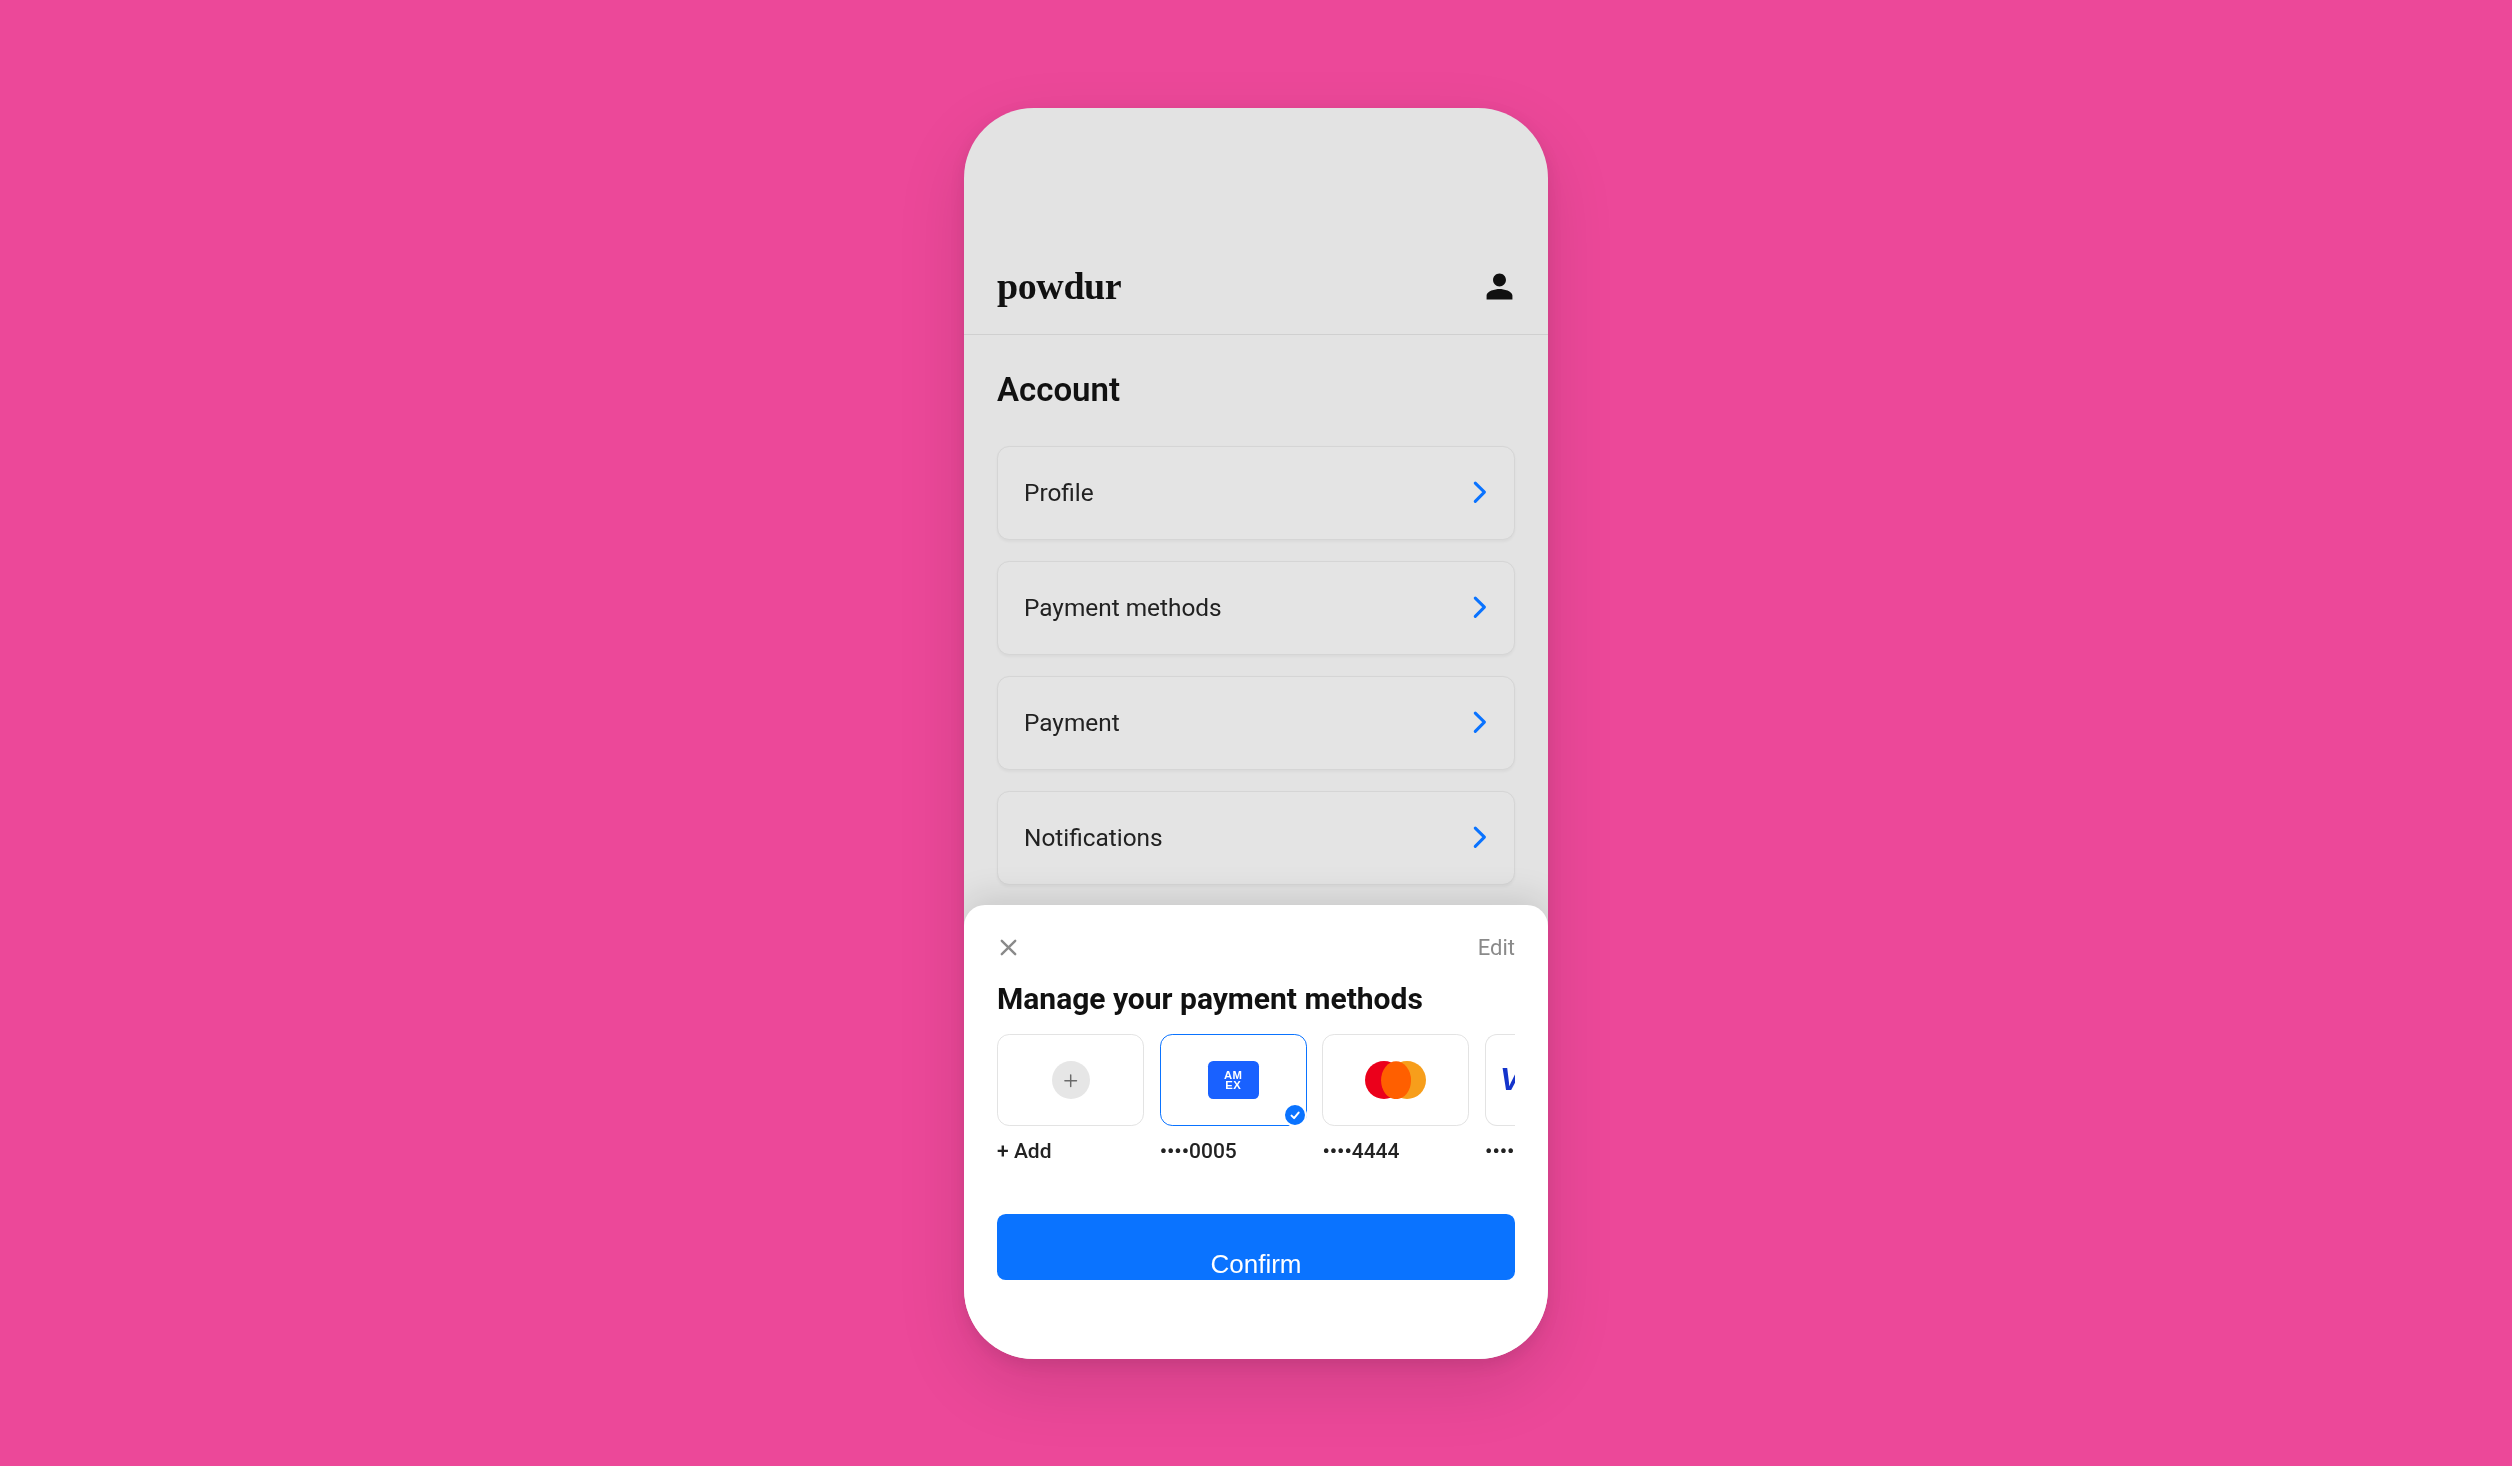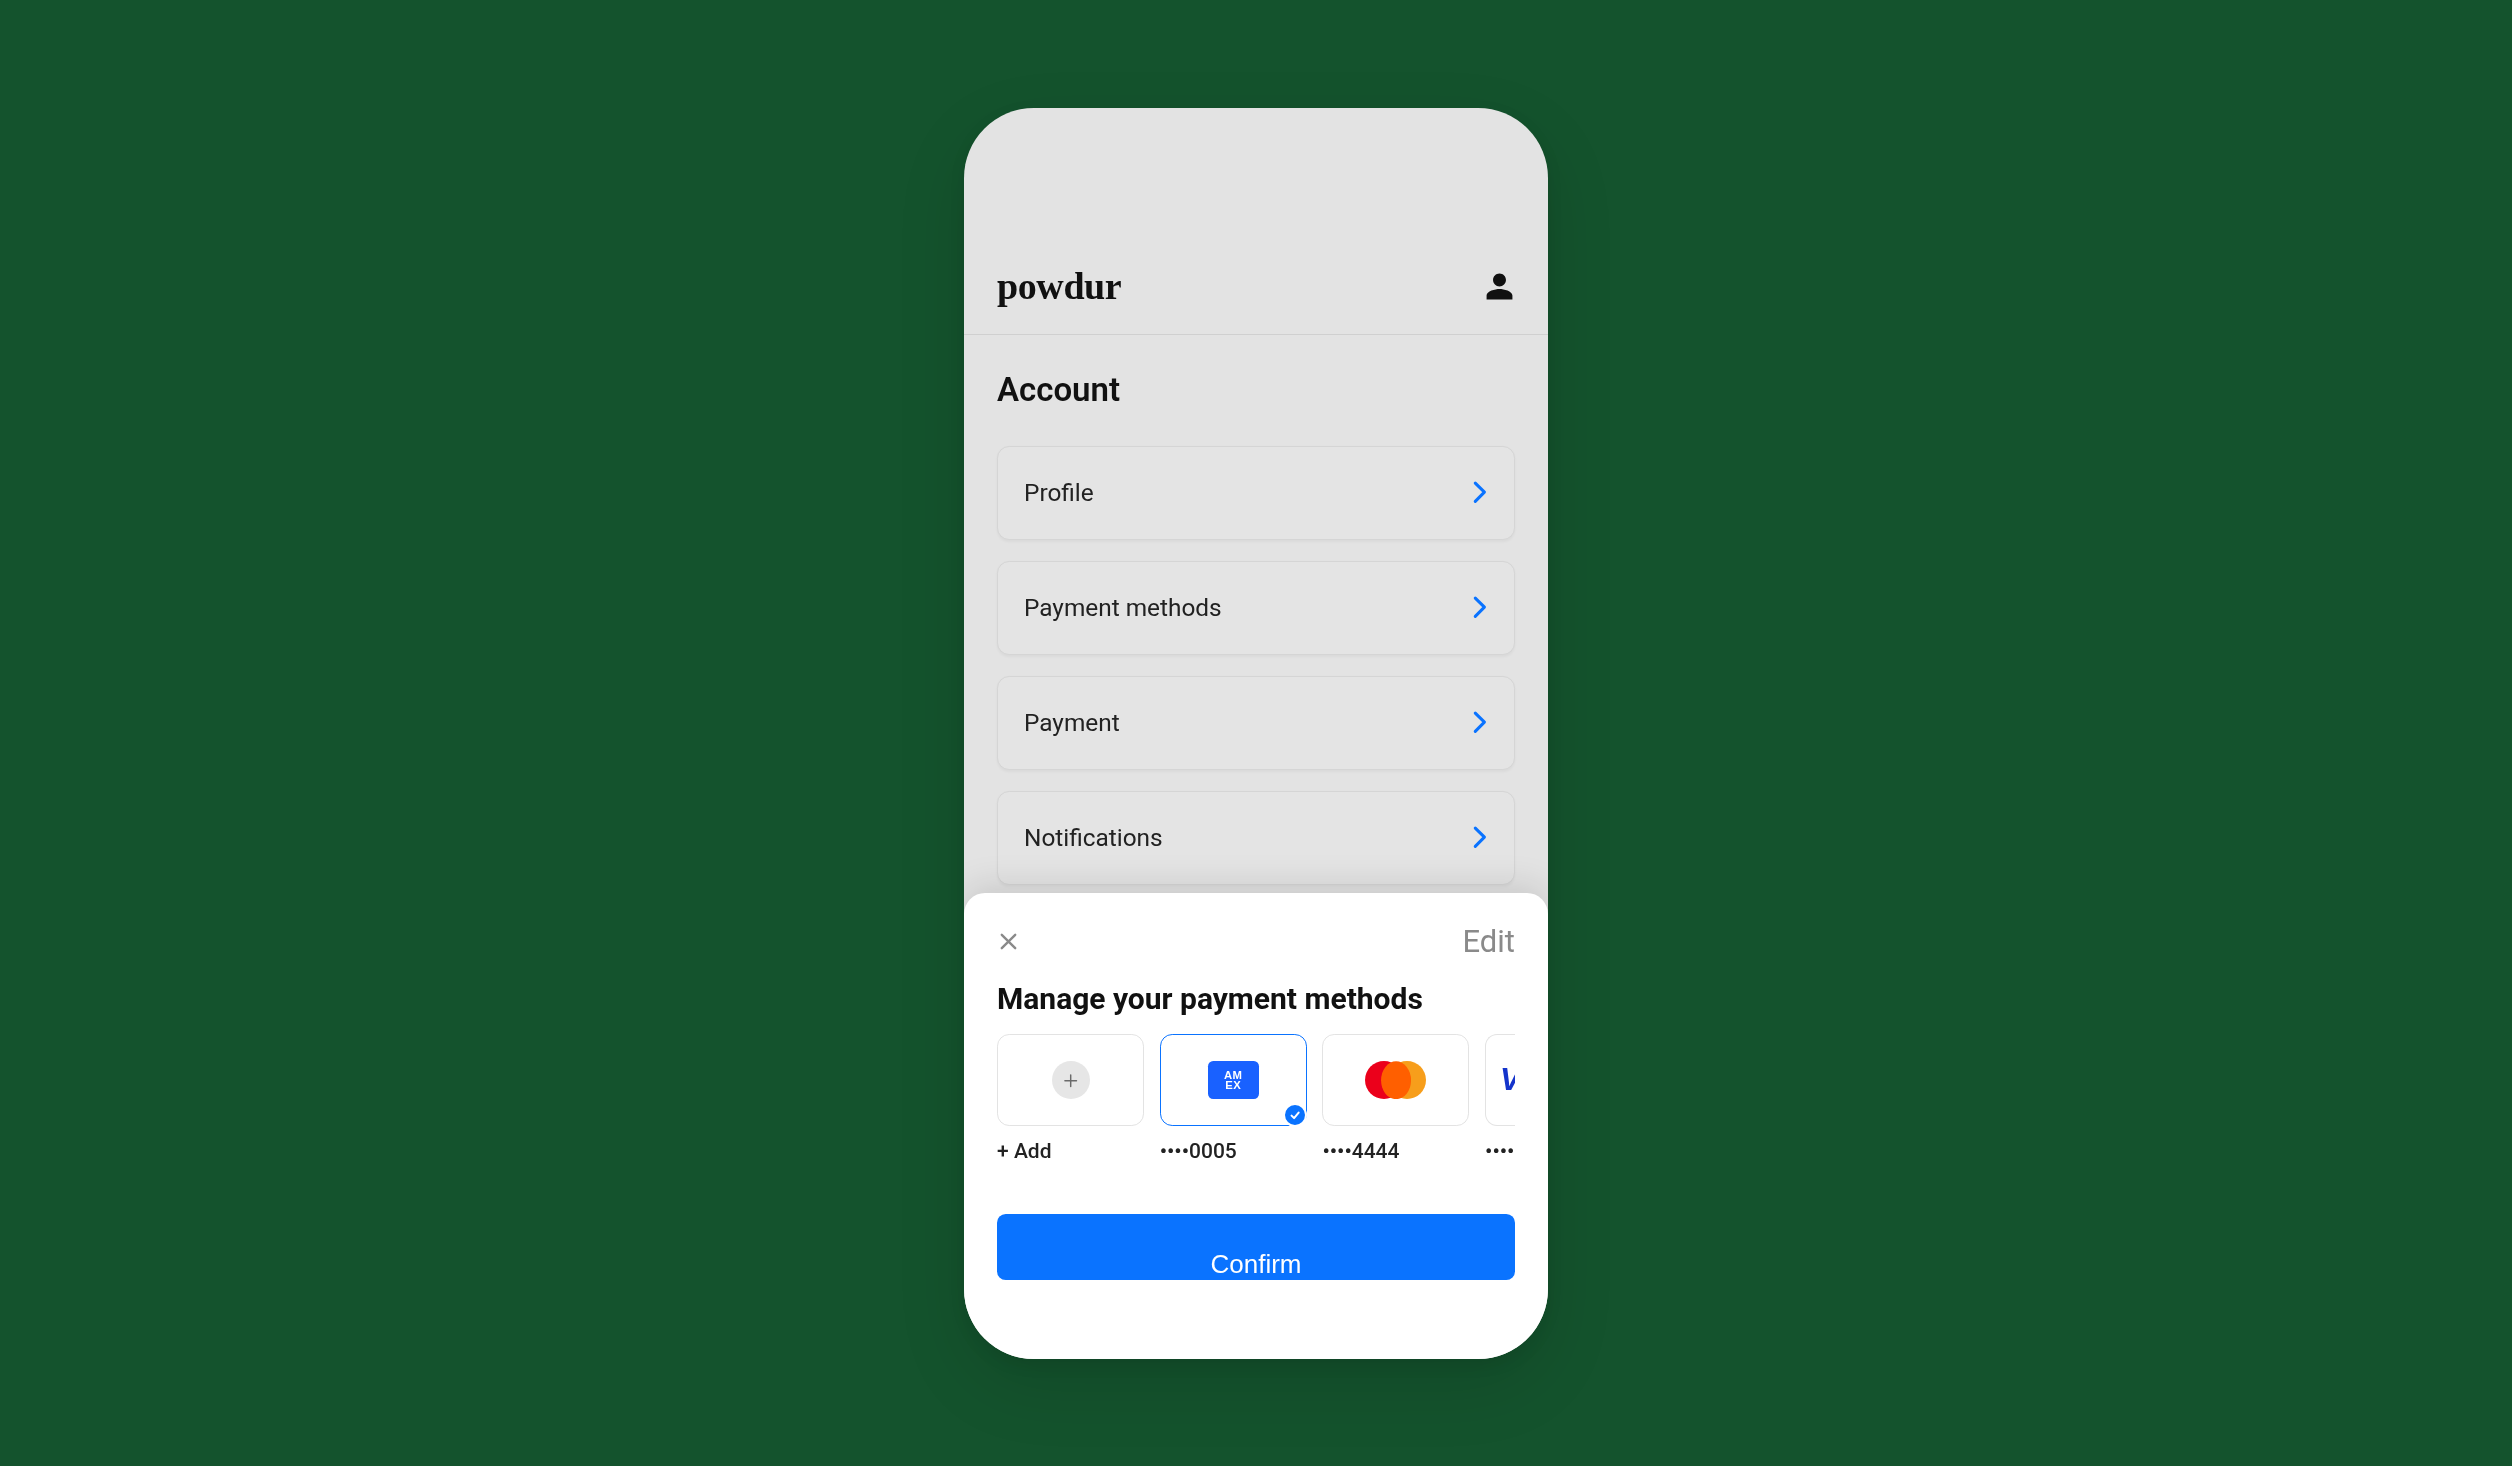--- a/index.html
+++ b/index.html
@@ -8,21 +8,21 @@
     font-family: -apple-system, BlinkMacSystemFont, "Segoe UI", Roboto, Helvetica, Arial, sans-serif;
     background: #ffffff;
     display: flex;
     align-items: center;
     justify-content: center;
     min-height: 100vh;
   }
   .stage {
     width: 2512px;
     height: 1466px;
-    background: #14532d;
+    background: #ec4899;
     position: relative;
     display: flex;
     align-items: center;
     justify-content: center;
     transform-origin: top left;
   }
   .phone {
     width: 584px;
     height: 1251px;
     background: #e3e3e3;
@@ -91,21 +91,21 @@
     box-shadow: 0 -7px 35px rgba(0,0,0,0.12);
   }
   .sheet-header {
     display: flex;
     align-items: center;
     justify-content: space-between;
     margin-bottom: 21px;
   }
   .close-btn svg { width: 23px; height: 23px; display:block; }
   .edit-link {
-    font-size: 31px;
+    font-size: 22px;
     color: #8a8a8a;
   }
   .sheet-title {
     font-size: 30px;
     font-weight: 700;
     color: #111;
     margin-bottom: 18px;
   }
   .cards-row {
     display: flex;

